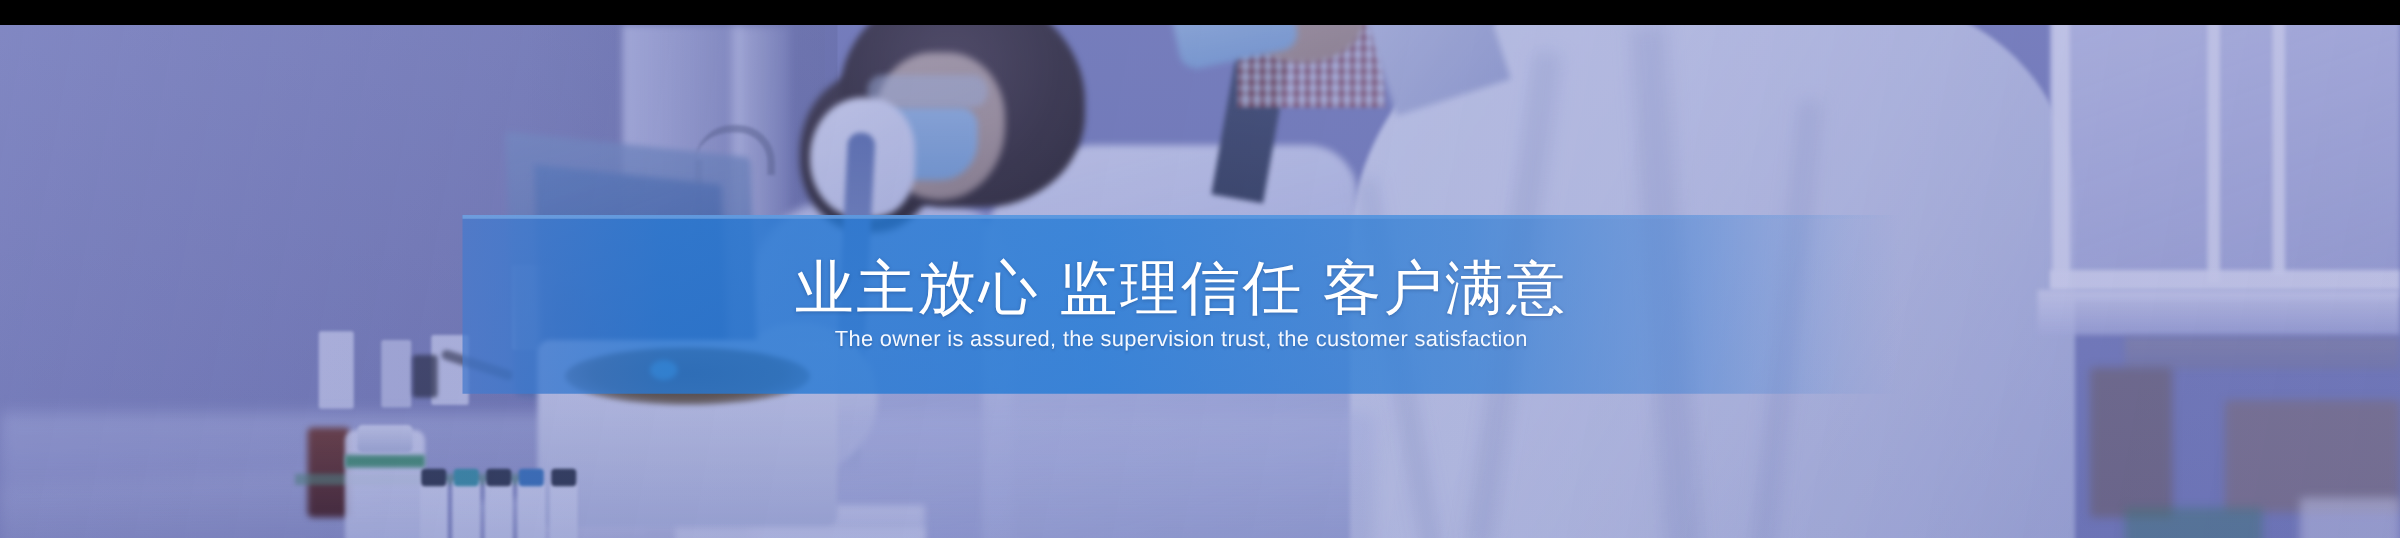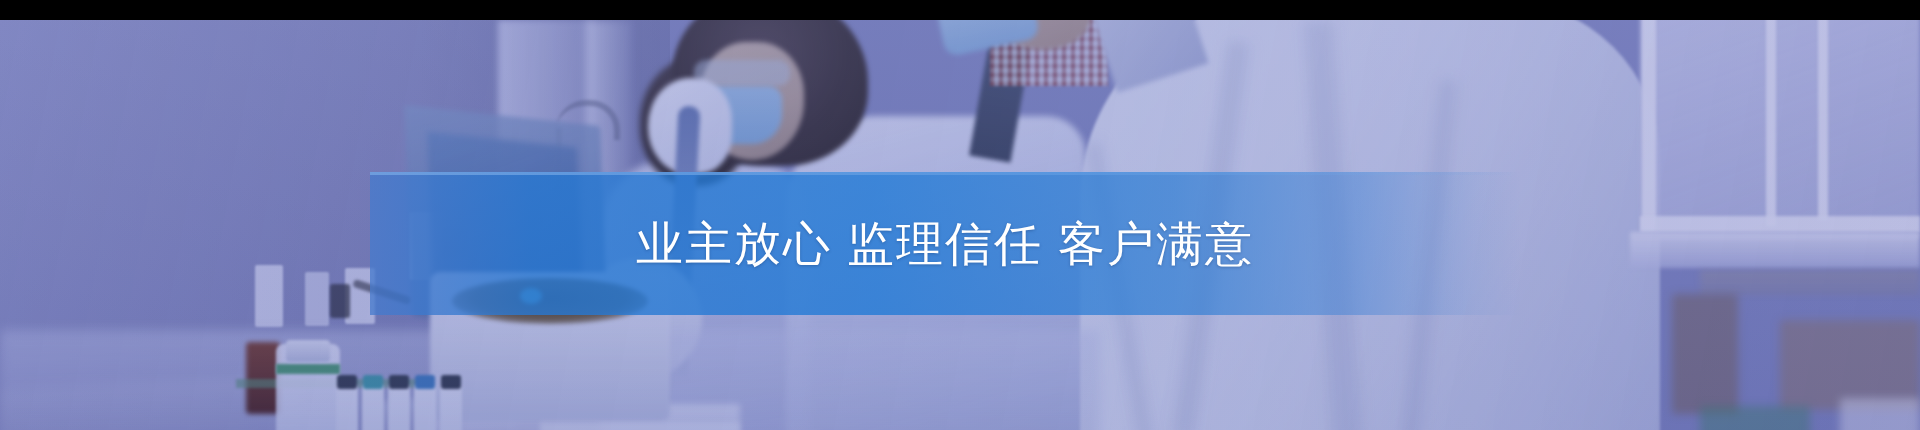--- a/index.html
+++ b/index.html
@@ -620,15 +620,16 @@
 
     <div class="grade"></div>
     <div class="grade-lift"></div>
   </div>
 
   <div class="strip"></div>
   <div class="strip-top-line"></div>
 
   <div class="text-wrap">
     <div class="headline">业主放心 监理信任  客户满意</div>
+    <div class="subhead">The owner is assured, the supervision trust, the customer satisfaction</div>
   </div>
 
 </div>
 
 </body></html>

